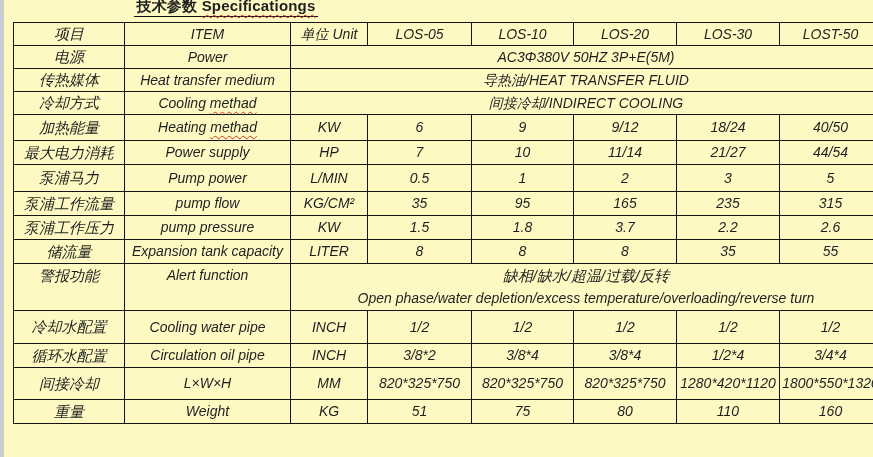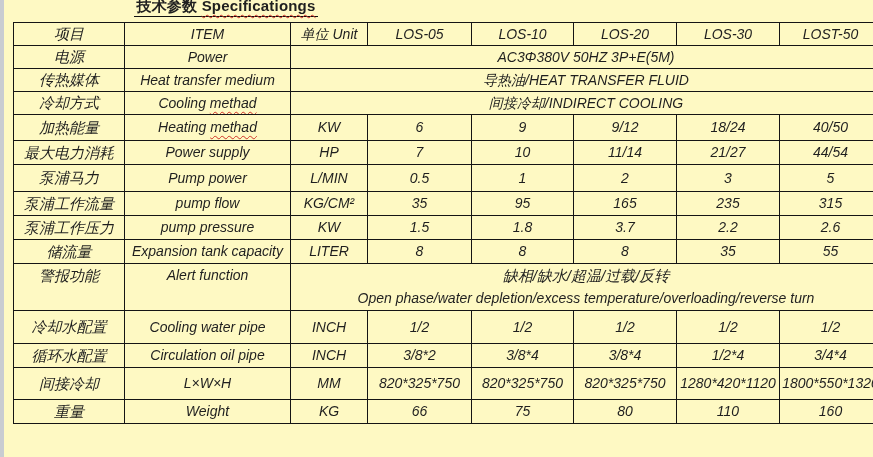--- a/index.html
+++ b/index.html
@@ -174,21 +174,21 @@
           <td>820*325*750</td>
           <td>820*325*750</td>
           <td>820*325*750</td>
           <td>1280*420*1120</td>
           <td>1800*550*1320</td>
         </tr>
         <tr style="height: 24px;">
           <td class="cn">重量</td>
           <td>Weight</td>
           <td>KG</td>
-          <td>66</td>
+          <td>51</td>
           <td>75</td>
           <td>80</td>
           <td>110</td>
           <td>160</td>
         </tr>
       </tbody>
   </table>
 </div>
 
 </body></html>

